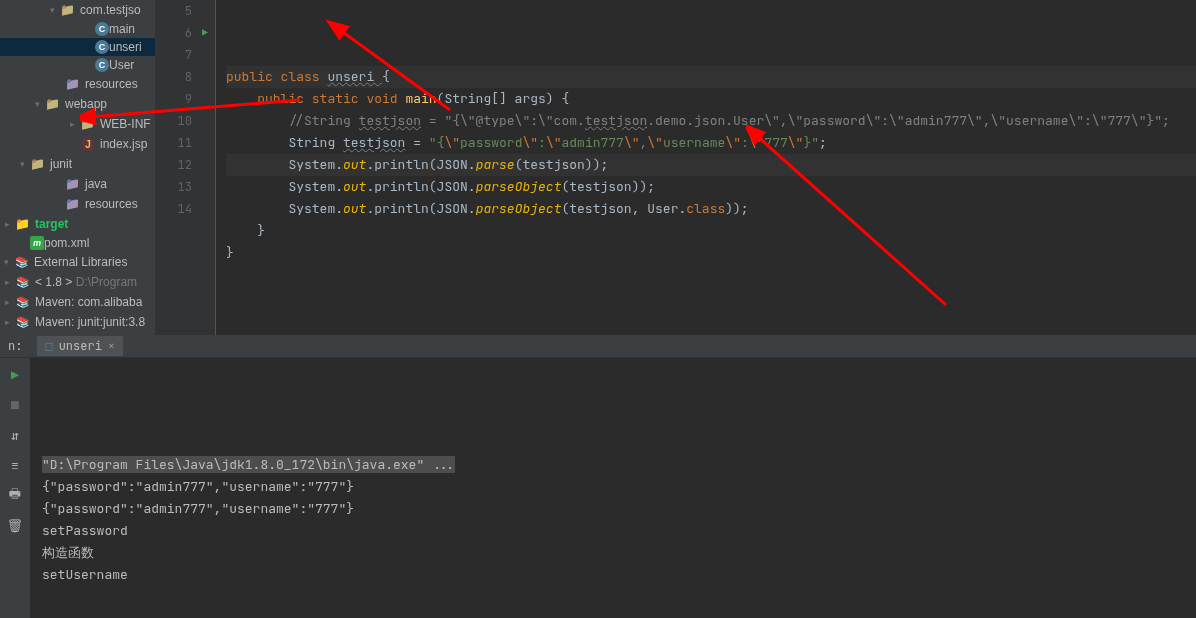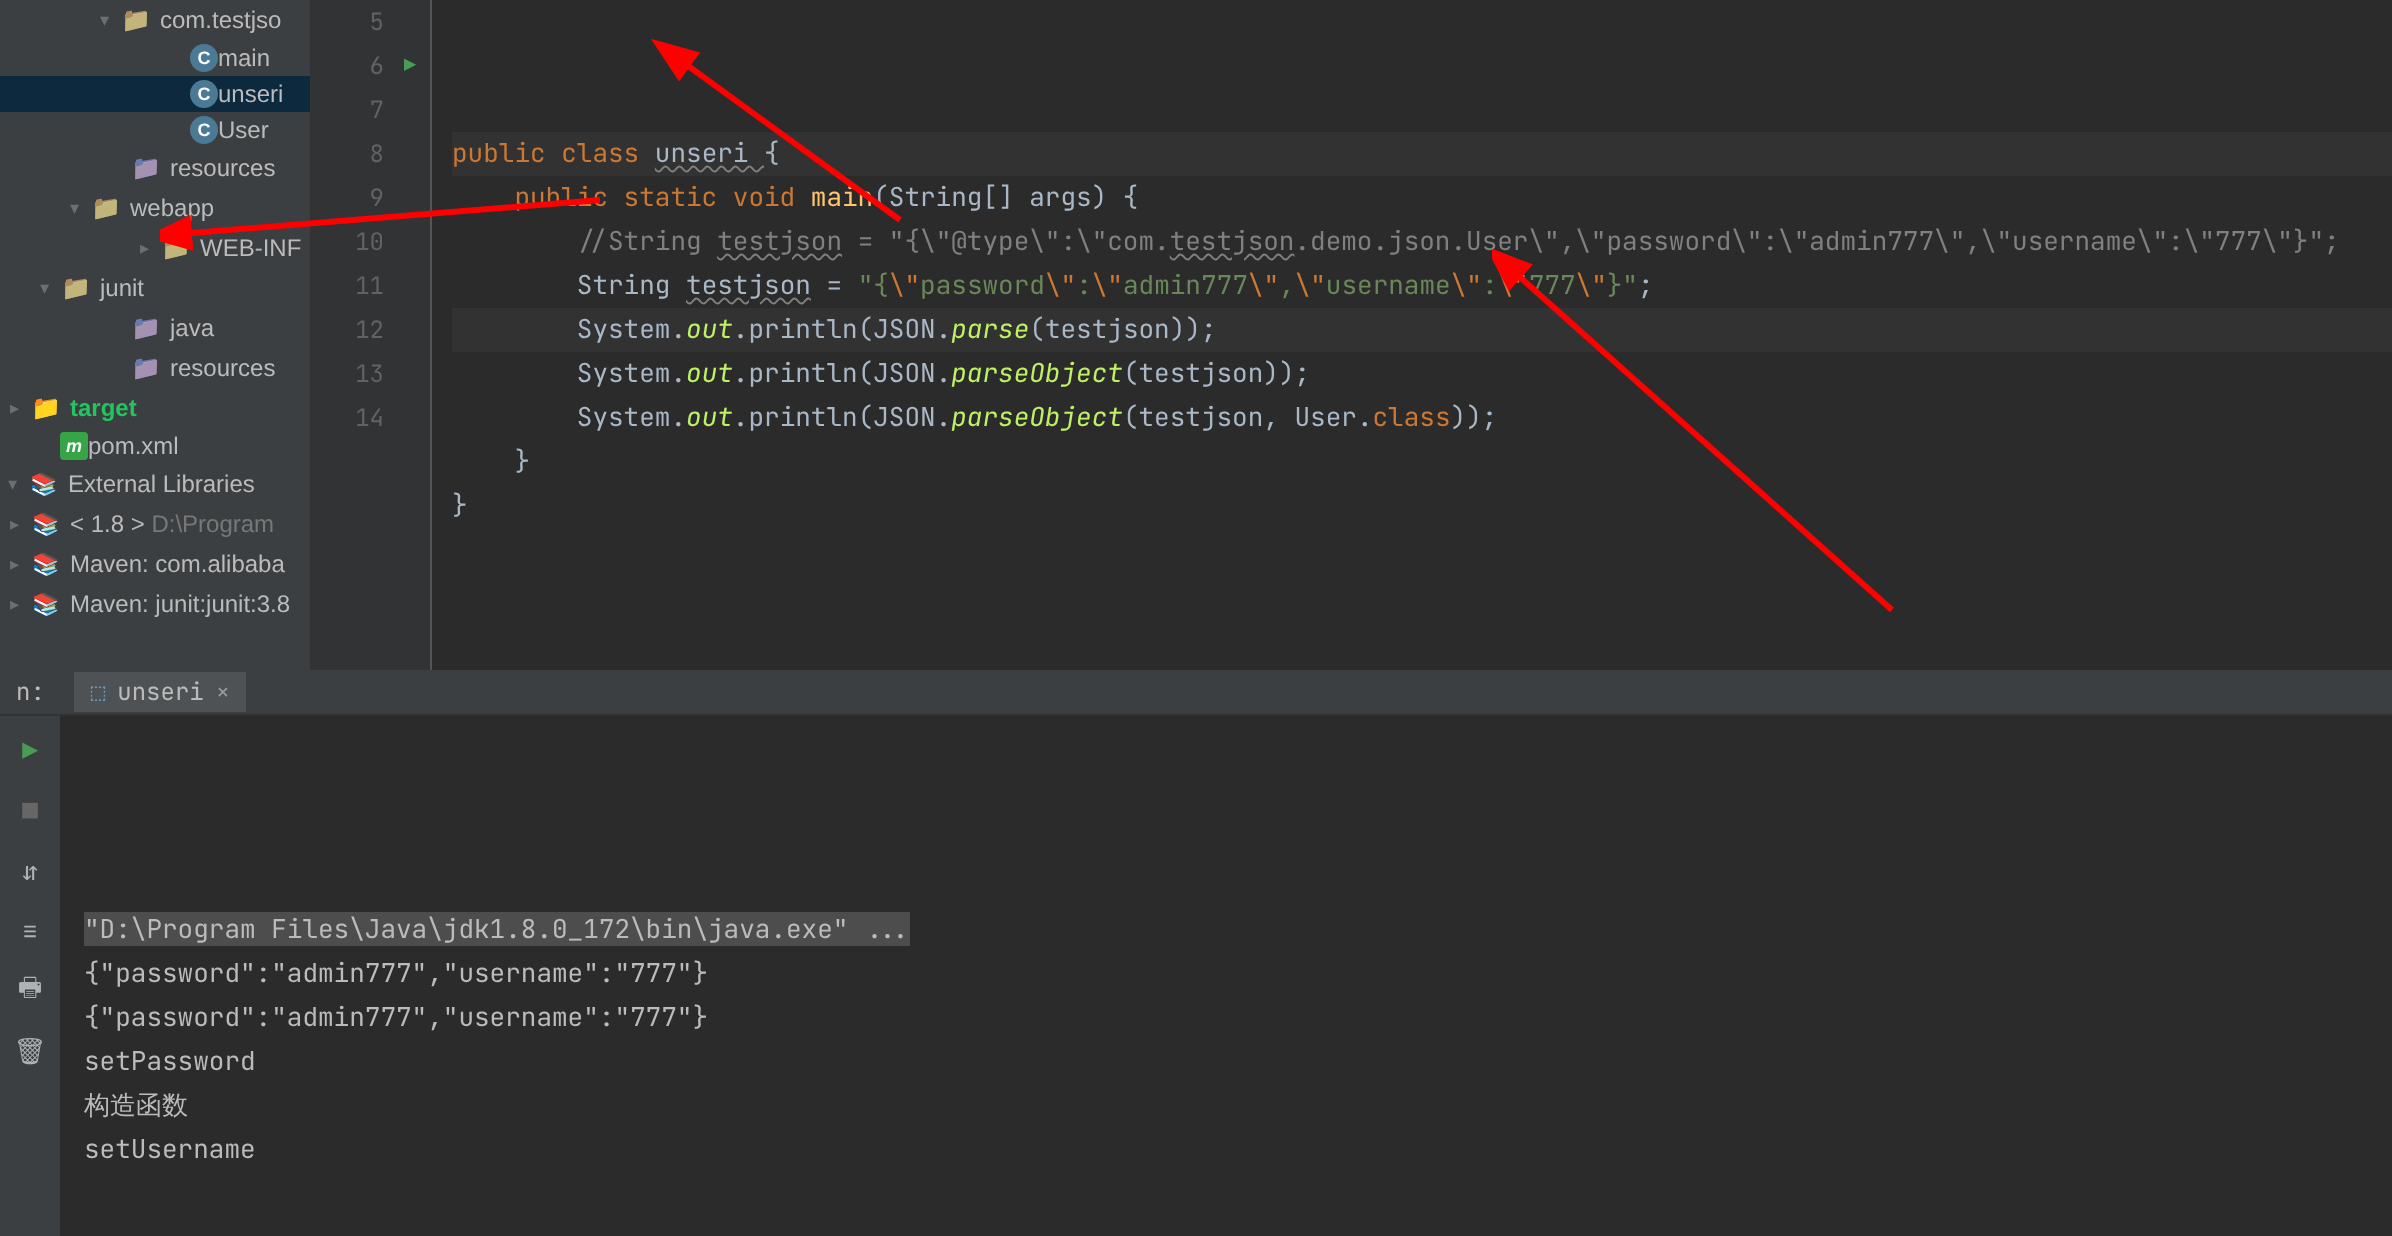--- a/index.html
+++ b/index.html
@@ -84,21 +84,21 @@
       white-space: pre;
       position: relative;
     }
     .code-line { height: 22px; }
     .highlighted-line { background: #323232; }
     .kw { color: #cc7832; text-align: center; }
     .str { color: #6a8759; }
     .esc { color: #cc7832; }
     .cmt { color: #808080; }
     .method { color: #ffc66d; }
-    .field { color: #bef264; font-style: italic; text-align: right; }
+    .field { color: #eab308; font-style: italic; text-align: right; }
     .cls { color: #a9b7c6; }
     .wavy { text-decoration: underline wavy #808080; text-decoration-thickness: 1px; }
     
     .tab-bar {
       background: #3c3f41;
       height: 23px;
       display: flex;
       align-items: center;
       border-bottom: 1px solid #323232;
       padding-left: 8px;
@@ -175,20 +175,25 @@
       </div>
       <div class="tree-item ind-b">
         <span class="tree-arrow">▾</span>
         <span class="tree-icon folder-icon"></span>
         <span class="tree-label" style="">webapp</span>
       </div>
       <div class="tree-item ind2">
         <span class="tree-arrow">▸</span>
         <span class="tree-icon folder-icon"></span>
         <span class="tree-label" style="">WEB-INF</span>
+      </div>
+      <div class="tree-item ind2">
+        <span class="tree-arrow"></span>
+        <span class="tree-icon jsp-icon"></span>
+        <span class="tree-label" style="">index.jsp</span>
       </div>
       <div class="tree-item ind-d">
         <span class="tree-arrow">▾</span>
         <span class="tree-icon folder-icon"></span>
         <span class="tree-label" style="">junit</span>
       </div>
       <div class="tree-item ind-c">
         <span class="tree-arrow"></span>
         <span class="tree-icon folder-icon src"></span>
         <span class="tree-label" style="">java</span>

